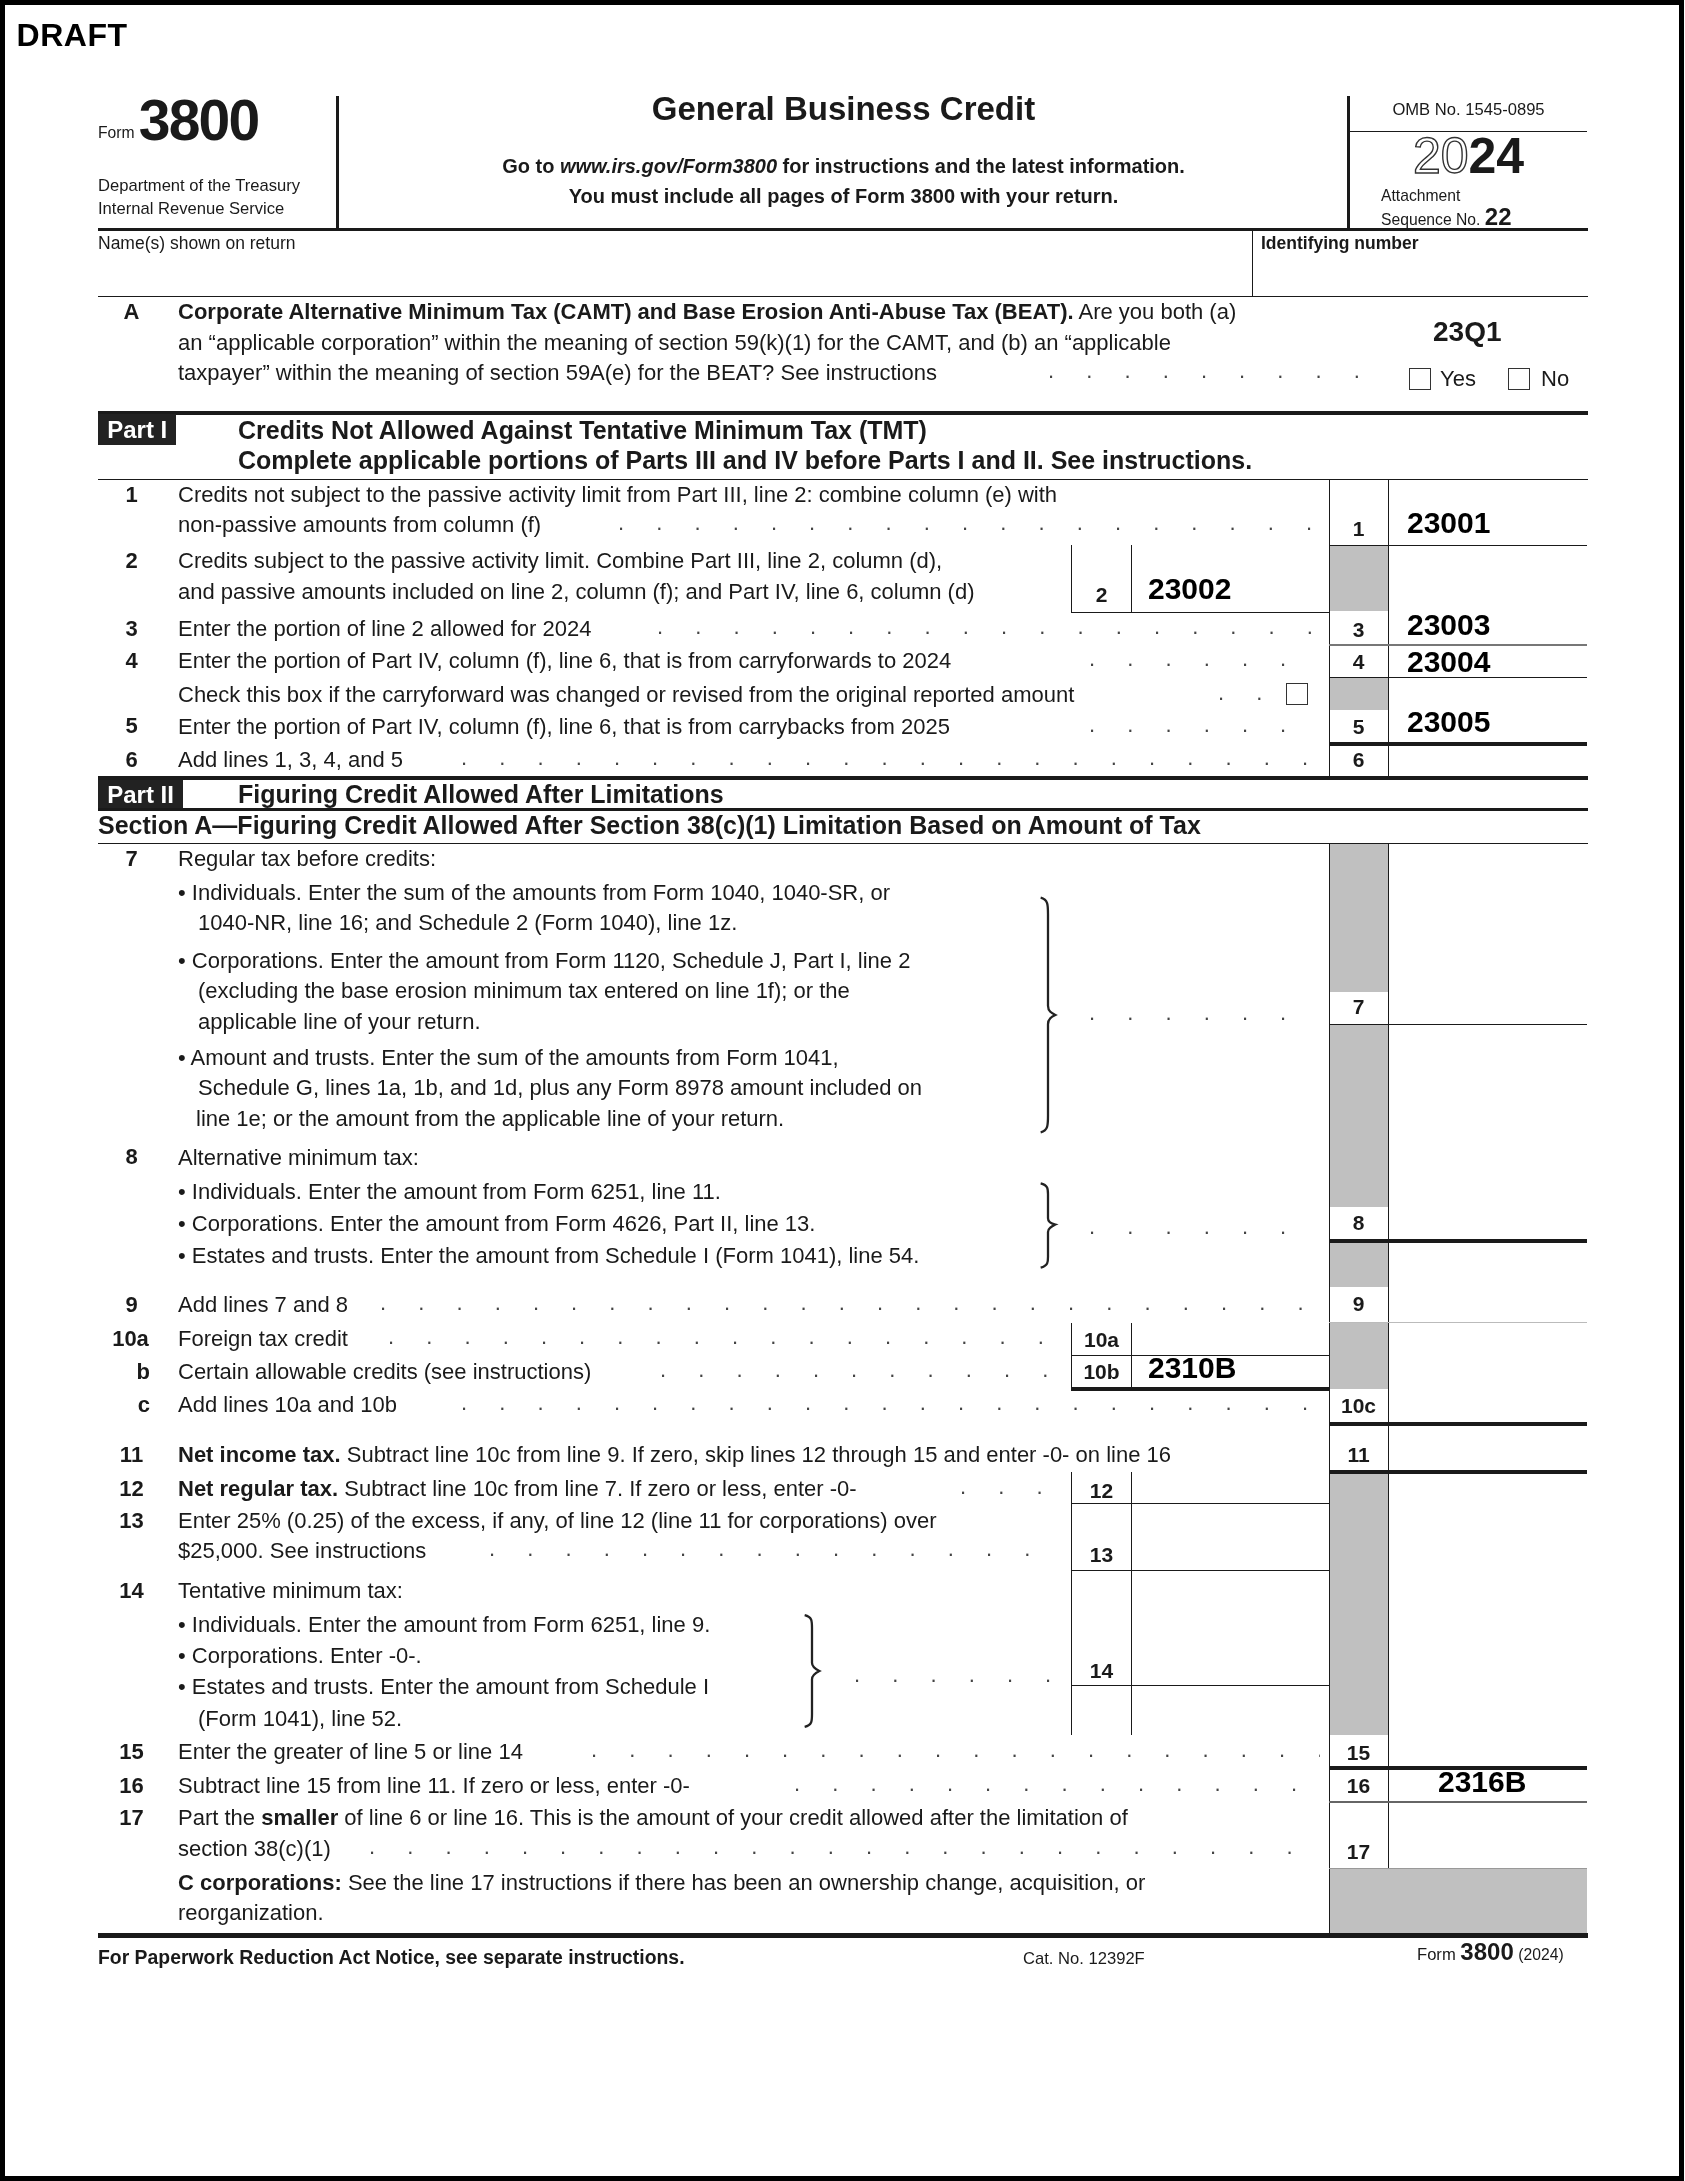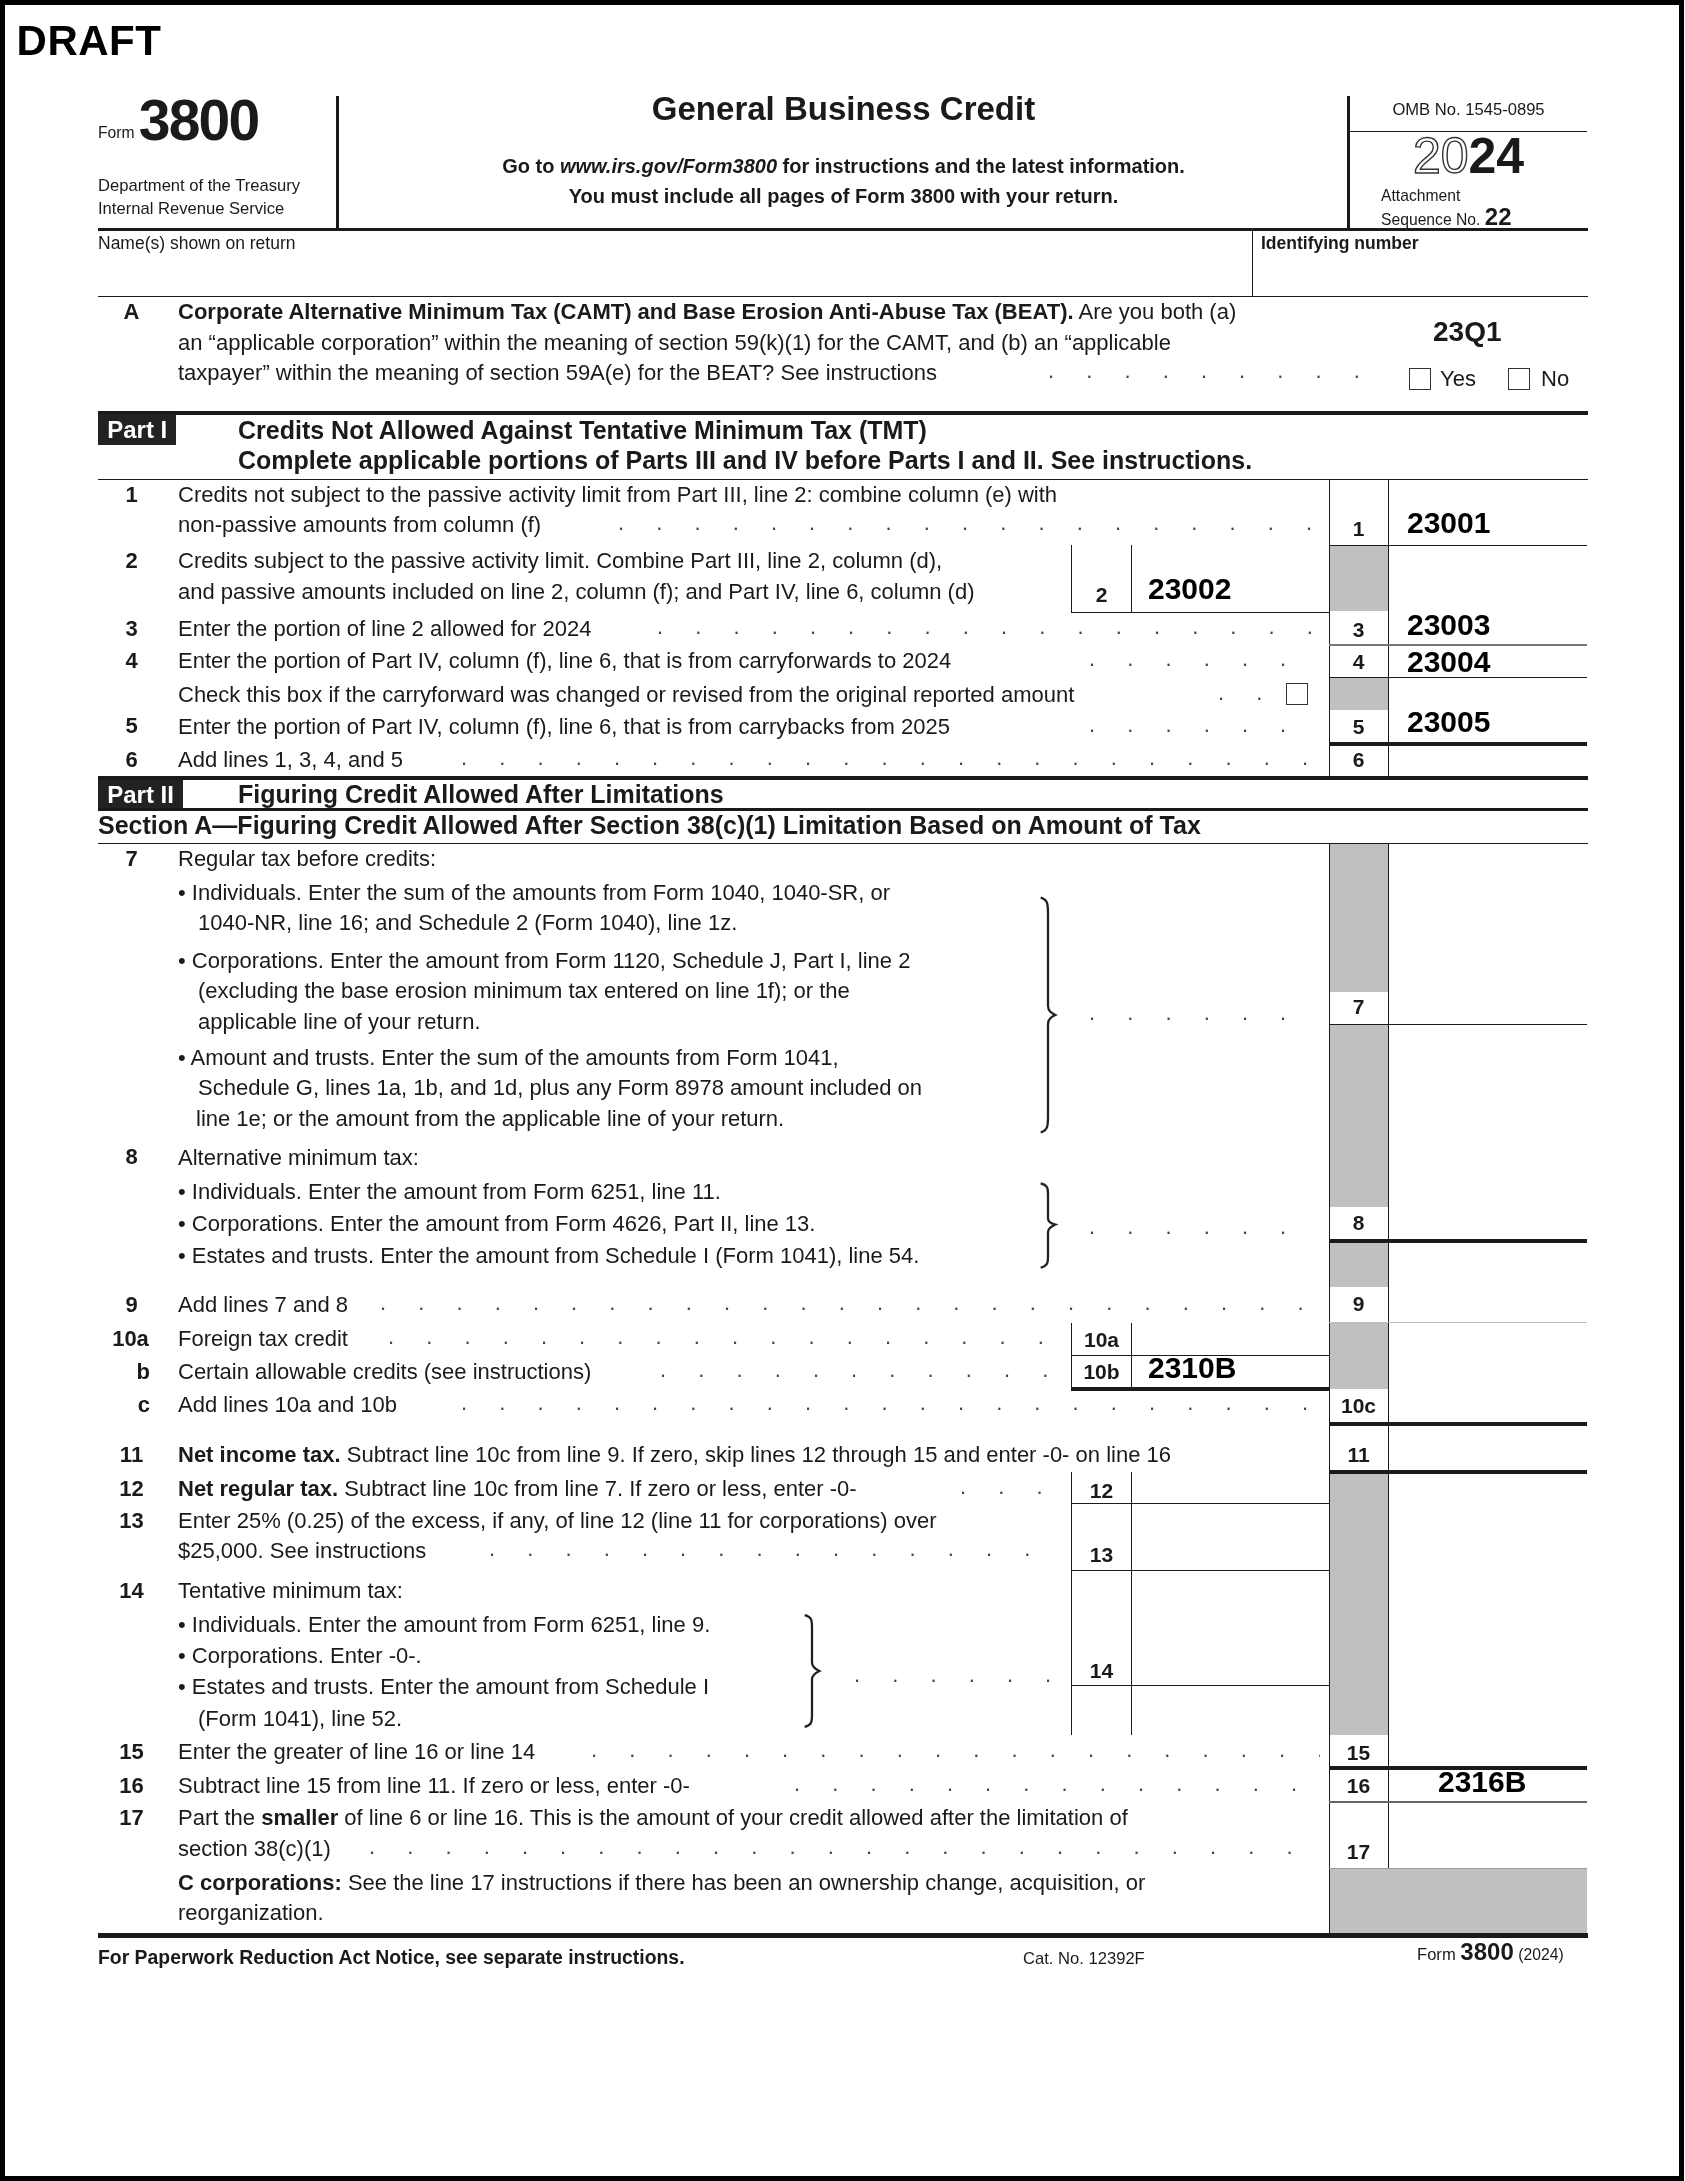--- a/index.html
+++ b/index.html
@@ -1,19 +1,19 @@
 <!DOCTYPE html>
 <html style="font-size:14.8px"><head>
 <meta charset="utf-8">
 <style>
   html,body{margin:0;padding:0;}
   body{width:1685px;height:2182px;position:relative;background:#fff;font-family:"Liberation Sans",sans-serif;color:#1a1a1a;overflow:hidden;}
   .frame{position:absolute;left:0;top:0;width:1674px;height:2171px;border:5.5px solid #000;}
   .abs{position:absolute;}
-  .draft{left:16.6px;top:16.6px;font-size:42px;font-weight:bold;letter-spacing:0.5px;color:#000;}
+  .draft{left:16.6px;top:16.6px;font-size:32px;font-weight:bold;letter-spacing:0.5px;color:#000;}
   .hline{position:absolute;background:#1a1a1a;}
   .vline{position:absolute;background:#1a1a1a;}
   .shade{position:absolute;background:#c0c0c0;}
   .t{position:absolute;font-size:22px;line-height:30px;white-space:nowrap;}
   .b{font-weight:bold;}
   .ln{position:absolute;font-size:22px;font-weight:bold;width:37px;text-align:center;}
   .boxnum{position:absolute;font-size:21px;font-weight:bold;text-align:center;width:59px;}
   .amt{position:absolute;font-size:30px;font-weight:bold;color:#000;}
   .dots{position:absolute;font-size:22px;letter-spacing:13px;color:#444;white-space:nowrap;overflow:hidden;}
   .cb{position:absolute;width:20px;height:20px;border:1.4px solid #333;background:#fff;}
@@ -248,21 +248,21 @@
 
 <svg class="abs" style="left:801px;top:1613px;" width="22" height="116" viewBox="0 0 24 126">
     <path d="M4 2 C12 4 12 8 12 16 L12 54 C12 58 16 61 20 63 C16 65 12 68 12 72 L12 110 C12 118 12 122 4 124" fill="none" stroke="#222" stroke-width="2.5"></path>
   </svg>
 <div class="dots" style="left:854px;top:1662px;width:208px;">. . . . . . .</div>
 <div class="boxnum" style="left:1072px;top:1659px;">14</div>
 <div class="abs" style="left:1132px;top:1573px;width:196px;height:111px;"></div>
 <div class="hline" style="left:1071px;top:1685px;width:258px;height:1.4px;"></div>
 
 <div class="ln" style="left:113px;top:1739px;">15</div>
-<div class="t" style="left:178px;top:1737px;">Enter the greater of line 16 or line 14</div>
+<div class="t" style="left:178px;top:1737px;">Enter the greater of line 5 or line 14</div>
 <div class="dots" style="left:591px;top:1737px;width:729px;">. . . . . . . . . . . . . . . . . . . . . . . . . . .</div>
 <div class="boxnum" style="left:1329px;top:1741px;">15</div>
 <div class="abs" style="left:1390px;top:1735px;width:198px;height:31px;"></div>
 <div class="hline" style="left:1329px;top:1766px;width:258px;height:3.7px;"></div>
 
 <div class="ln" style="left:113px;top:1773px;">16</div>
 <div class="t" style="left:178px;top:1771px;">Subtract line 15 from line 11. If zero or less, enter -0-</div>
 <div class="dots" style="left:794px;top:1771px;width:526px;">. . . . . . . . . . . . . . . . . . . .</div>
 <div class="boxnum" style="left:1329px;top:1774px;">16</div>
 <div class="amt" style="left:1438px;top:1765px;">2316B</div>

